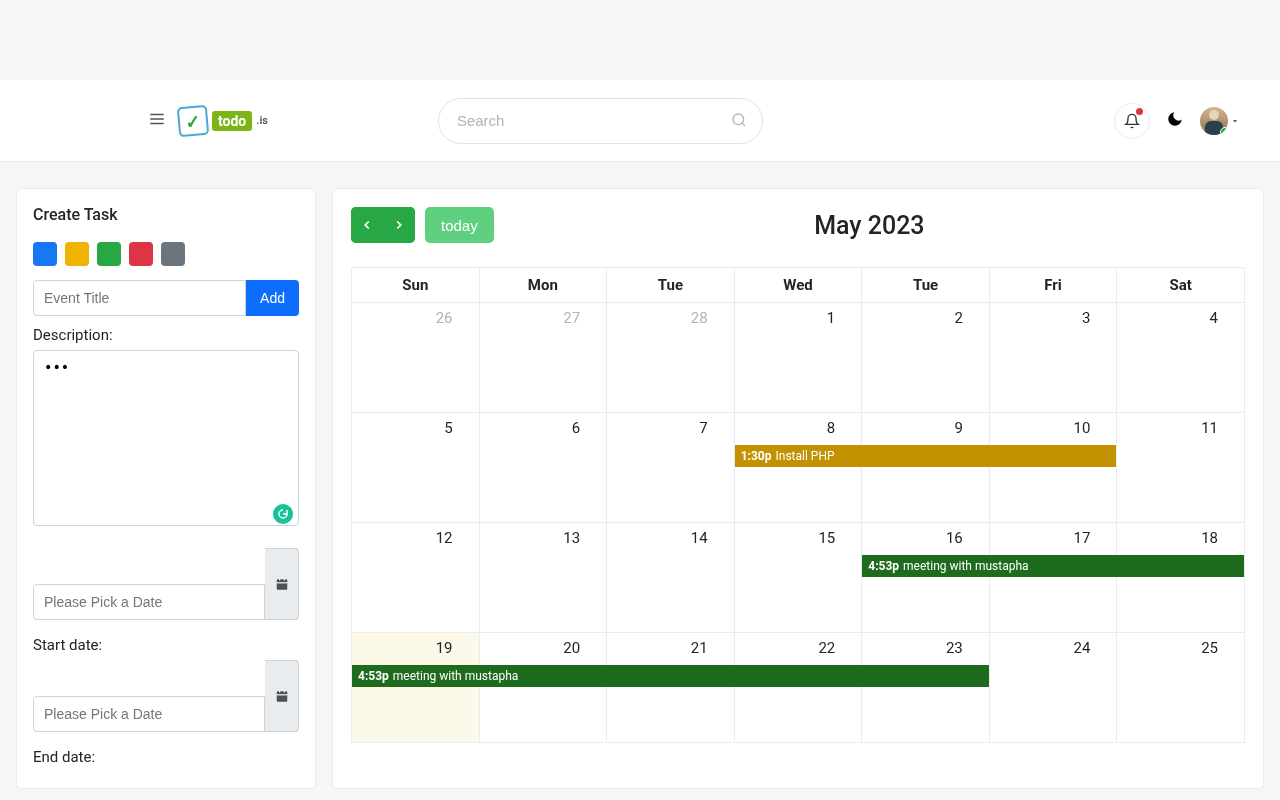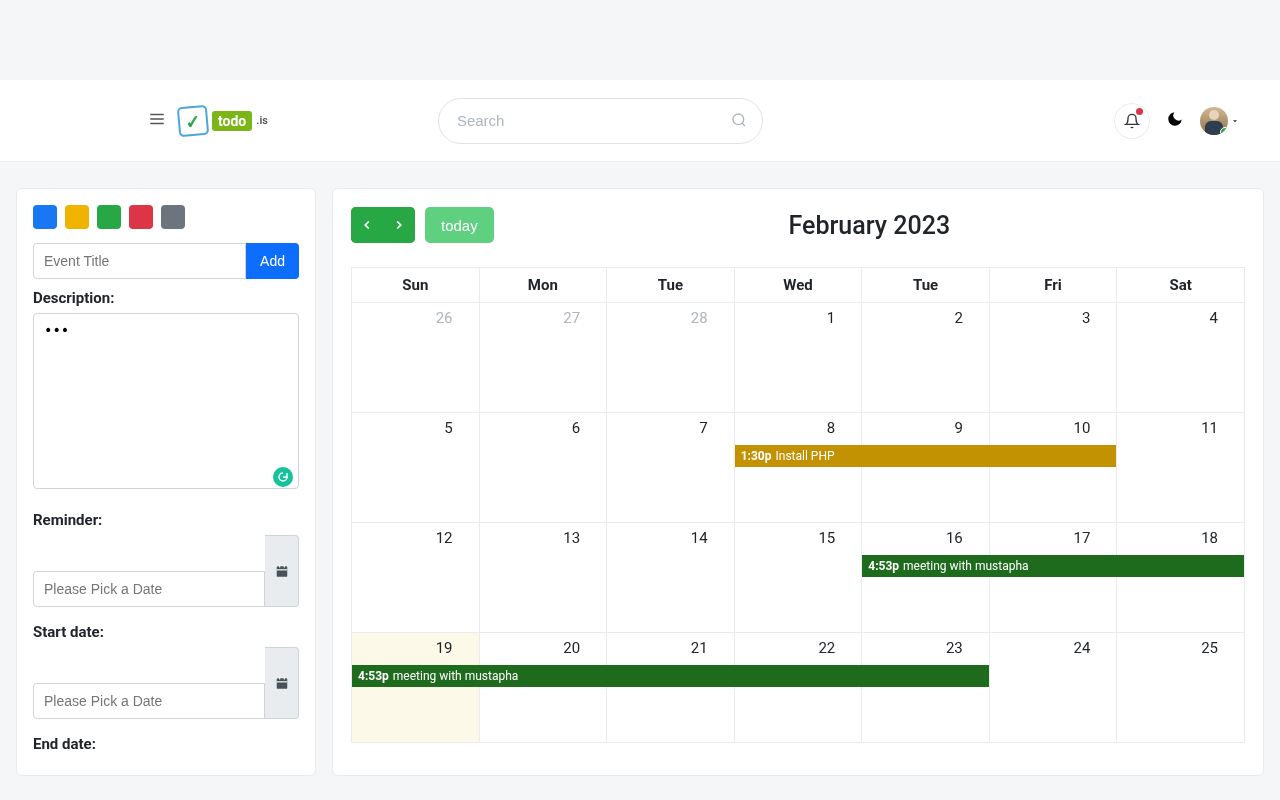--- a/index.html
+++ b/index.html
@@ -26,21 +26,21 @@
 .avatar-body { position:absolute; bottom:0; left:50%; transform:translateX(-50%); width:18px; height:14px; background:#2c3e50; border-radius:6px 6px 0 0; }
 .caret { margin-left:2px; color:#333; cursor:pointer; }
 .container { display:flex; gap:16px; padding:26px 16px 0 16px; }
 .sidebar { width:300px; background:#fff; border:1px solid #e9ecef; border-radius:6px; padding:16px; }
 .sidebar h3 { font-size:16px; font-weight:500; margin-bottom:18px; }
 .colors { display:flex; gap:8px; margin-bottom:14px; }
 .color-sw { width:24px; height:24px; border-radius:4px; cursor:pointer; }
 .inputrow { display:flex; margin-bottom:10px; }
 .title-input { flex:1; height:36px; border:1px solid #ced4da; border-radius:4px 0 0 4px; padding:0 10px; font-size:14px; }
 .add-btn { background:#0d6efd; color:#fff; border:none; padding:8px 14px; border-radius:0 4px 4px 0; font-size:14px; cursor:pointer; }
-.label { font-size:15px; font-weight:700; margin-bottom:6px; display:block;margin-top:10px; }
+.label { font-size:15px; font-weight:400; margin-bottom:6px; display:block;margin-top:10px; }
 .desc-area { width:100%; height:176px; border:1px solid #ced4da; border-radius:4px; padding:8px 10px; font-size:14px; resize:none; position:relative; }
 .desc-wrap { position:relative; margin-bottom:18px; }
 .grammarly { position:absolute; right:6px; bottom:6px; width:20px; height:20px; background:#15c39a; border-radius:50%; display:flex; align-items:center; justify-content:center; }
 .grammarly svg { width:12px; height:12px; }
 .dategroup { margin-bottom:16px; }
 .date-picker { display:flex; }
 .date-input { flex:1; height:36px; border:1px solid #ced4da; border-radius:4px 0 0 4px; padding:0 10px; font-size:14px; color:#ec4899;margin-top:36px; }
 .date-btn { width:34px; background:#e9ecef; border:1px solid #ced4da; border-left:none; border-radius:0 4px 4px 0; display:flex; align-items:center; justify-content:center; cursor:pointer; }
 .main { flex:1; background:#fff; border:1px solid #e9ecef; border-radius:6px; padding:18px; }
 .cal-header { display:flex; align-items:center; margin-bottom:24px; }
@@ -106,20 +106,21 @@
         <svg width="10" height="10" viewBox="0 0 24 24" fill="currentColor">
             <path d="M7 10l5 5 5-5z"></path>
           </svg>
       </span>
     </span>
   </div>
 </div>
 
 <div class="container">
   <div class="sidebar">
+    <h3>Create Task</h3>
     <div class="colors" id="colors">
         <div class="color-sw" style="background: rgb(24, 119, 242);"></div>
         <div class="color-sw" style="background: rgb(240, 180, 0);"></div>
         <div class="color-sw" style="background: rgb(40, 167, 69);"></div>
         <div class="color-sw" style="background: rgb(220, 53, 69);"></div>
         <div class="color-sw" style="background: rgb(108, 117, 125);"></div>
       </div>
     <div class="inputrow">
       <input class="title-input" placeholder="Event Title" style="">
       <button class="add-btn">Add</button>
@@ -128,21 +129,20 @@
     <div class="desc-wrap">
       <textarea class="desc-area" id="desc-area" style="">•••</textarea>
       <div class="grammarly">
         <svg viewBox="0 0 24 24" fill="none" stroke="#fff" stroke-width="3">
             <path d="M20 12a8 8 0 11-8-8"></path>
             <polyline points="20 4 20 12 12 12" fill="none"></polyline>
           </svg>
       </div>
     </div>
     <div class="dategroup">
-      <span class="label">Reminder:</span>
       <div class="date-picker">
         <input class="date-input" placeholder="Please Pick a Date" style="">
         <div class="date-btn">
           <svg width="14" height="14" viewBox="0 0 24 24" fill="#495057">
               <rect x="3" y="4" width="18" height="18" rx="2"></rect>
               <line x1="16" y1="2" x2="16" y2="6" stroke="#fff" stroke-width="2"></line>
               <line x1="8" y1="2" x2="8" y2="6" stroke="#fff" stroke-width="2"></line>
               <line x1="3" y1="10" x2="21" y2="10" stroke="#fff" stroke-width="2"></line>
             </svg>
         </div>
@@ -175,21 +175,21 @@
               <polyline points="15 18 9 12 15 6"></polyline>
             </svg>
         </button>
         <button class="nav-btn">
           <svg width="14" height="14" viewBox="0 0 24 24" fill="none" stroke="#fff" stroke-width="3">
               <polyline points="9 18 15 12 9 6"></polyline>
             </svg>
         </button>
       </div>
       <button class="today-btn">today</button>
-      <div class="cal-title">February 2023</div>
+      <div class="cal-title">May 2023</div>
     </div>
     <table class="cal-table" id="cal-table">
       <thead>
           <tr id="weekday-row">
             <th>Sun</th>
             <th>Mon</th>
             <th>Tue</th>
             <th>Wed</th>
             <th>Tue</th>
             <th>Fri</th>

